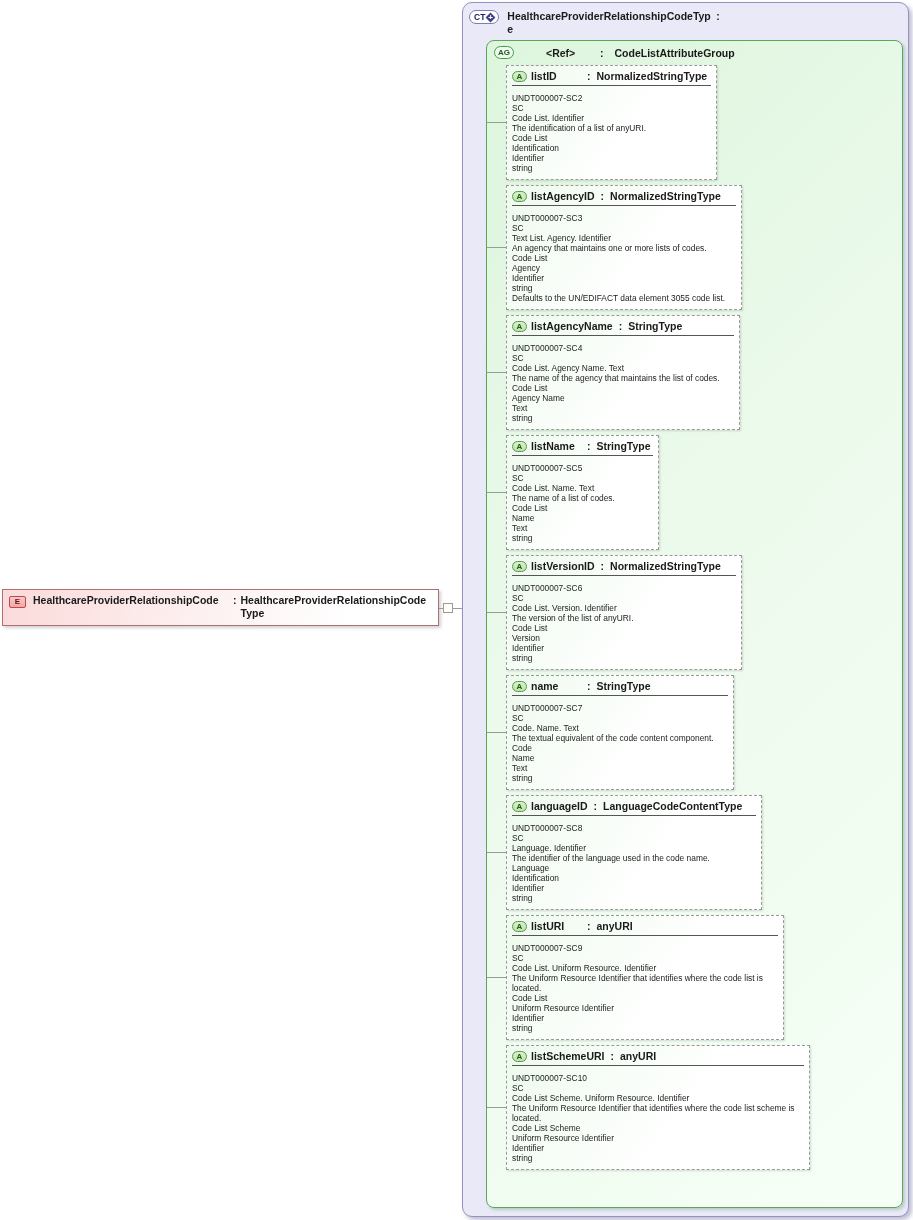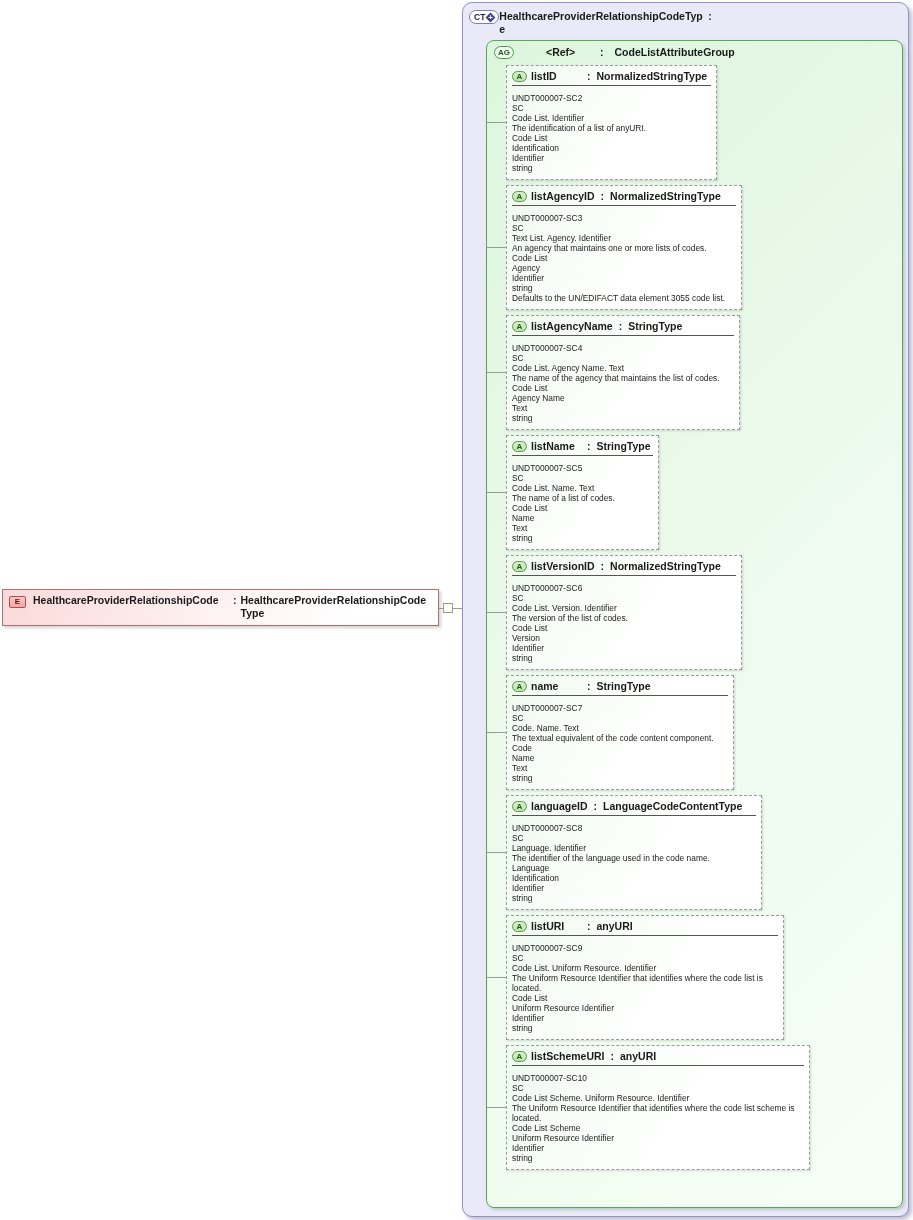--- a/index.html
+++ b/index.html
@@ -34,40 +34,40 @@
     position:absolute;left:443px;top:603px;width:10px;height:10px;
     background:#fffef2;border:1px solid #9a9a9a;
   }
   
   .ct-box{
     position:absolute;left:462px;top:2px;width:447px;height:1215px;
     border:1px solid var(--complex-type-border,#9292c8);border-radius:10px;
     background:var(--complex-type-fill,#e9e9f8);
     box-shadow:3px 3px 4px rgba(110,110,150,.45);
   }
-  .ct-header{display:flex;gap:0;padding:7px 7px 4px 6px;align-items:flex-start;}
+  .ct-header{display:flex;gap:8px;padding:7px 7px 4px 6px;align-items:flex-start;}
   .badge-ct{
     height:14px;margin-top:0;padding:0 4px;border-radius:8px;gap:2px;
     background:#ffffff;border:1px solid #7c7cb8;color:#22225a;font-size:8.5px;
   }
   .diamond{position:relative;width:7px;height:7px;background:#41418a;transform:rotate(45deg);display:inline-block;}
   .diamond .plus{
     position:absolute;inset:0;display:flex;align-items:center;justify-content:center;
     transform:rotate(-45deg);color:#fff;font-size:8px;font-weight:bold;line-height:1;
   }
   .ct-title .nt-name{width:205px;}
   .ct-title .nt-type{width:181px;}
   
   .ag-box{
     position:absolute;left:23px;top:37px;width:417px;min-height:1168px;
     border:1px solid var(--group-border,#58a858);border-radius:8px;
     background:linear-gradient(135deg,var(--group-fill,#ddf5dd) 0%,#ecfaec 45%,#f6fff6 100%);
     box-shadow:2px 2px 3px rgba(60,110,60,.25);
   }
-  .ag-header{display:flex;align-items:flex-start;gap:7px;padding:5px 8px 4px 7px;font-weight:bold;font-size:10.5px;}
+  .ag-header{display:flex;align-items:flex-end;gap:7px;padding:5px 8px 4px 7px;font-weight:bold;font-size:10.5px;}
   .badge-ag{
     height:13px;padding:0 3px;border-radius:8px;
     background:#eefaee;border:1px solid #4a9a4a;color:#1c5c1c;
   }
   .ag-ref{min-width:47px;margin-left:25px;}
   .ag-colon{padding-right:4px;}
   
   .attributes{display:flex;flex-direction:column;gap:5px;padding:2px 0 10px 0;}
   .attr-row{display:flex;align-items:center;}
   .attr-tick{width:19px;height:0;border-top:1px solid #9a9a9a;flex-shrink:0;}
@@ -227,21 +227,21 @@
         <span class="badge badge-a">A</span>
         <span class="attr-name">listVersionID</span>
         <span class="attr-colon">:</span>
         <span class="attr-type">NormalizedStringType</span>
       </div>
       <div class="attr-sep"></div>
       <div class="attr-annotations">
                 <div class="ann-line">UNDT000007-SC6</div>
                 <div class="ann-line">SC</div>
                 <div class="ann-line">Code List. Version. Identifier</div>
-                <div class="ann-line">The version of the list of codes.</div>
+                <div class="ann-line">The version of the list of anyURI.</div>
                 <div class="ann-line">Code List</div>
                 <div class="ann-line">Version</div>
                 <div class="ann-line">Identifier</div>
                 <div class="ann-line">string</div>
               </div>
     </div>
   </div>
 
   <div class="attr-row">
     <div class="attr-tick"></div>

